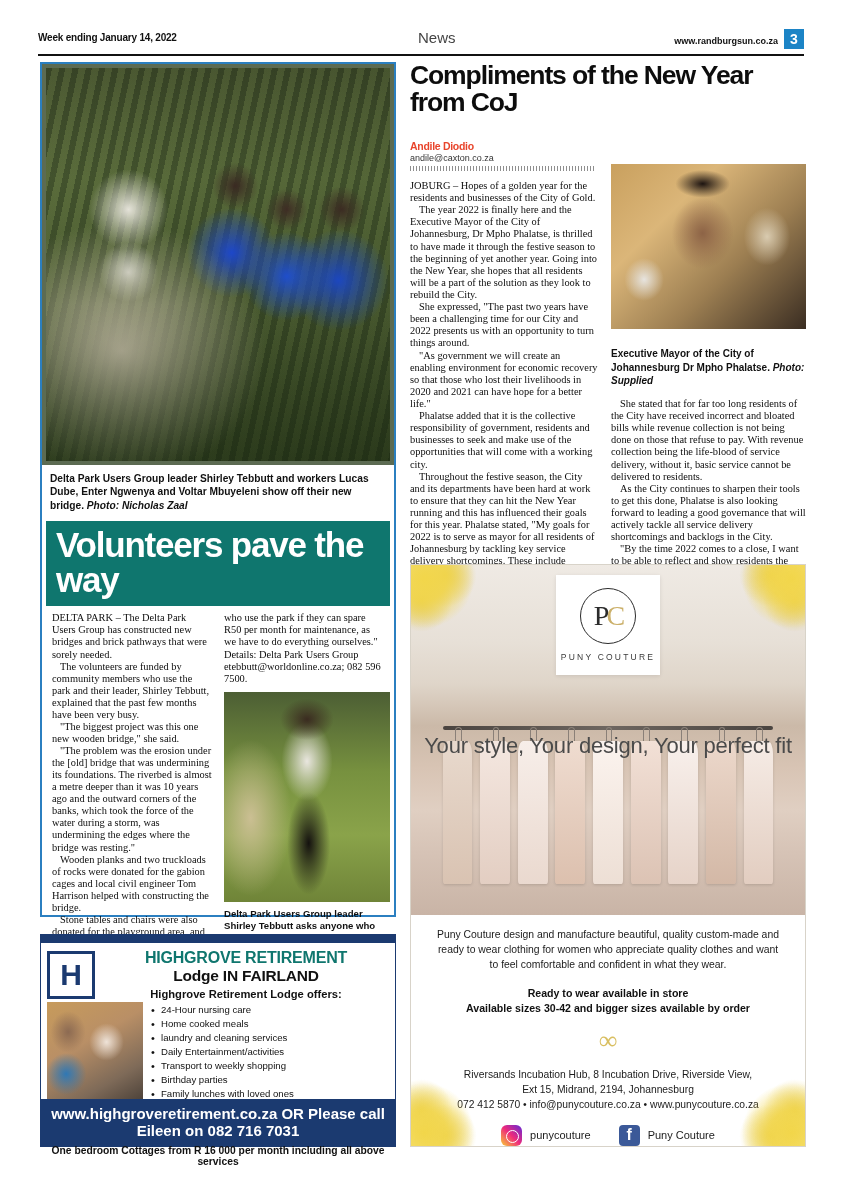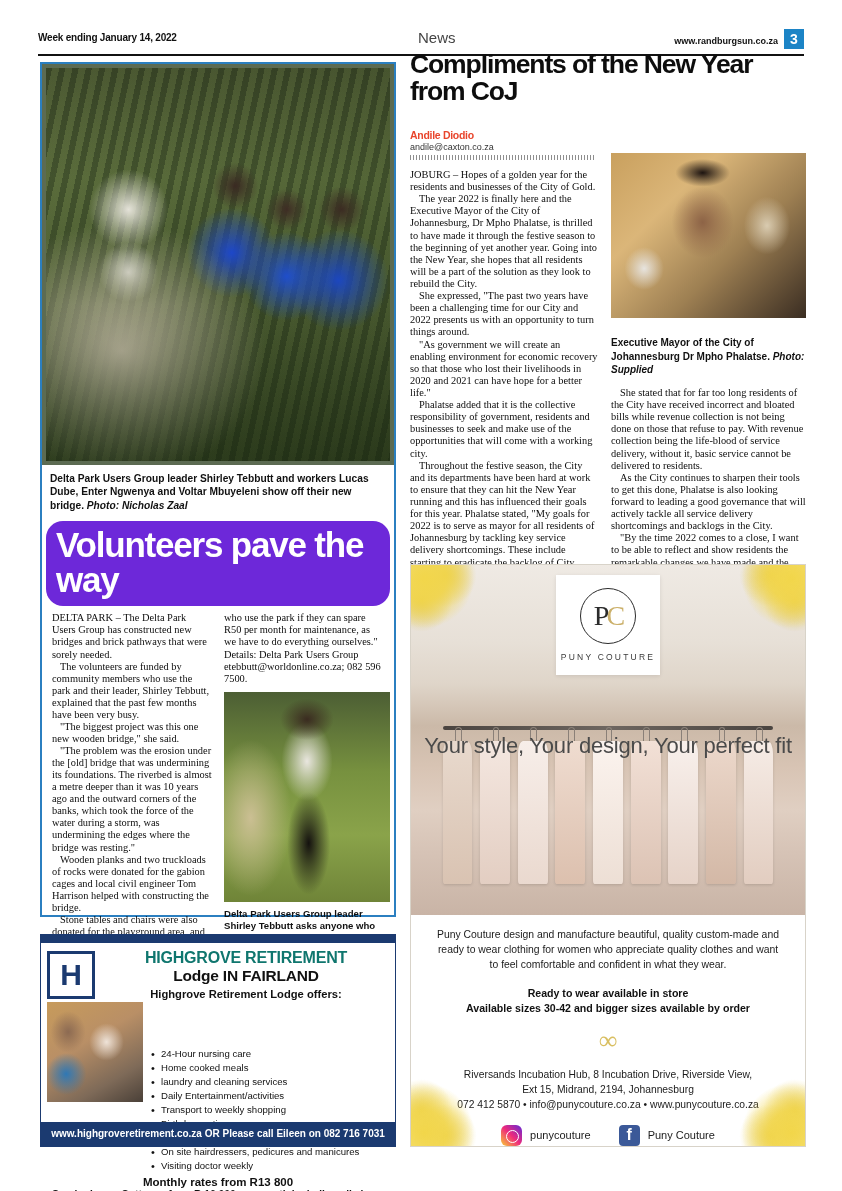--- a/index.html
+++ b/index.html
@@ -68,21 +68,21 @@
       linear-gradient(170deg, #6d7d4c 0%, #44532f 55%, #2f3a22 100%);
   }
   .caption {
     font-family: "Liberation Sans", sans-serif;
     font-weight: bold; font-size: 10.2px; line-height: 1.32;
     color: #111; padding: 7px 15px 9px 8px;
   }
   .caption em { font-style: italic; }
 
   .headline-band {
-    background: #6d28d9; margin: 0 4px; padding: 6px 10px 9px 10px; border-radius: 17px;
+    background: #0f766e; margin: 0 4px; padding: 6px 10px 9px 10px;
   }
   .headline-band h1 {
     font-family: "Liberation Sans", sans-serif;
     font-weight: bold; font-size: 35px; color: #fff;
     letter-spacing: -1.2px; line-height: 1;
   }
 
   .byline-block { padding: 10px 10px 0 10px; }
   .byline-name {
     font-family: "Liberation Sans", sans-serif;
@@ -116,21 +116,21 @@
       radial-gradient(ellipse 40% 60% at 16% 60%, #cbbf93 0%, rgba(203,191,147,0) 62%),
       linear-gradient(180deg, #4c5e34 0%, #77913f 38%, #8aa34a 68%, #6f8438 100%);
   }
   .inline-caption {
     font-family: "Liberation Sans", sans-serif;
     font-weight: bold; font-size: 9.6px; line-height: 1.3;
     padding: 6px 0 0 0; color: #111;
   }
 
   
-  .coj { position: absolute; left: 410px; top: 51px; width: 396px; }
+  .coj { position: absolute; left: 410px; top: 62px; width: 396px; }
   .coj h1 {
     font-family: "Liberation Sans", sans-serif;
     font-weight: bold; font-size: 26.5px; color: #0d0d0d;
     letter-spacing: -1.1px; line-height: 1.02;
   }
   .coj-byline { margin-top: 10px; }
   .coj-body { display: flex; gap: 13px; margin-top: 24px; align-items: flex-end; }
   .coj-col-left { width: 188px; }
   .coj-col-right { width: 195px; }
   .coj p {
@@ -182,21 +182,21 @@
   }
   .hg-lower { display: flex; gap: 7px; padding: 2px 6px 0 6px; }
   .hg-photo {
     width: 96px; height: 100px; flex: none;
     background:
       radial-gradient(ellipse 26% 30% at 22% 30%, #8c6a52 0%, rgba(140,106,82,0) 70%),
       radial-gradient(ellipse 25% 26% at 62% 40%, #efe3d8 0%, rgba(239,227,216,0) 72%),
       radial-gradient(ellipse 30% 30% at 20% 72%, #2f78b5 0%, rgba(47,120,181,0) 70%),
       linear-gradient(150deg, #c79b5b 0%, #b98f66 40%, #7e6a58 75%, #4a4038 100%);
   }
-  .hg-list { list-style: none; padding-top: 1px; margin-top: 44px; }
+  .hg-list { list-style: none; padding-top: 1px; }
   .hg-list li {
     font-family: "Liberation Sans", sans-serif;
     font-size: 9.6px; color: #111; line-height: 1.46;
     padding-left: 11px; position: relative;
   }
   .hg-list li::before {
     content: "•"; position: absolute; left: 1px; top: -1px; font-size: 11px;
   }
   .hg-rates {
     text-align: center; padding: 3px 4px 4px 4px;
@@ -205,21 +205,21 @@
     font-family: "Liberation Sans", sans-serif; font-weight: bold;
     font-size: 11.5px; color: #111;
   }
   .hg-r2 {
     font-family: "Liberation Sans", sans-serif; font-weight: bold;
     font-size: 10.3px; color: #111; margin-top: 1px;
   }
   .hg-footer {
     background: #1b3a70; color: #fff; text-align: center;
     font-family: "Liberation Sans", sans-serif; font-weight: bold;
-    font-size: 10px; padding: 6px 0 7px 0;
+    font-size: 15px; padding: 6px 0 7px 0;
     position: absolute; left: 0; bottom: 0; width: 100%;
   }
 
   
   .puny {
     position: absolute; left: 410px; top: 564px; width: 396px; height: 583px;
     background: #fff; border: 1px solid #d8d3c9; overflow: hidden;
   }
   .puny-hero {
     height: 350px; position: relative;

